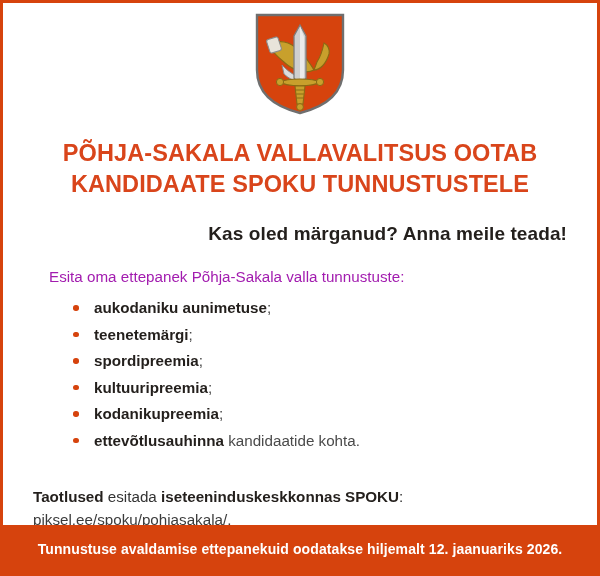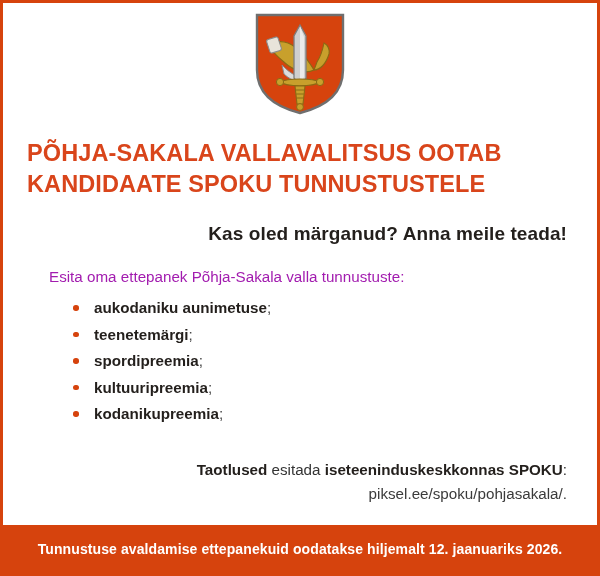--- a/index.html
+++ b/index.html
@@ -27,22 +27,22 @@
     justify-content: center;
     padding-top: 9px;
   }
   .crest {
     display: block;
   }
 
   
   .title {
     margin: 0;
-    padding: 22px 30px 0 24px;
-    text-align: left;
+    padding: 22px 30px 0 30px;
+    text-align: center;
     color: #d9451b;
     font-size: 23.5px;
     font-weight: bold;
     line-height: 1.33;
     letter-spacing: 0.1px;
   }
   .title .line {
     display: block;
   }
   .subtitle {
@@ -92,21 +92,21 @@
     color: #231f1c;
   }
   ul.criteria li .plain {
     font-weight: normal;
     color: #4a4a4a;
   }
 
   
   .apply {
     padding: 23px 30px 0 30px;
-    text-align: right;
+    text-align: left;
     color: #333333;
     font-size: 15.2px;
     line-height: 1.55;
   }
   .apply .bold {
     font-weight: bold;
     color: #231f1c;
   }
   .apply .url {
     display: block;
@@ -185,20 +185,24 @@
         <span class="bold">spordipreemia</span><span class="plain">;</span>
       </li>
       <li>
         <span class="dot"></span>
         <span class="bold">kultuuripreemia</span><span class="plain">;</span>
       </li>
       <li>
         <span class="dot"></span>
         <span class="bold">kodanikupreemia</span><span class="plain">;</span>
       </li>
+      <li>
+        <span class="dot"></span>
+        <span class="bold">ettevõtlusauhinna</span><span class="plain"> kandidaatide kohta.</span>
+      </li>
     </ul>
   </div>
 
   <div class="apply">
     <span class="bold">Taotlused</span><span> esitada </span><span class="bold">iseteeninduskeskkonnas SPOKU</span><span>:</span>
     <span class="url">piksel.ee/spoku/pohjasakala/.</span>
   </div>
 
   <div class="footer-banner">
     <span class="ftext">Tunnustuse avaldamise ettepanekuid oodatakse hiljemalt 12. jaanuariks 2026.</span>

